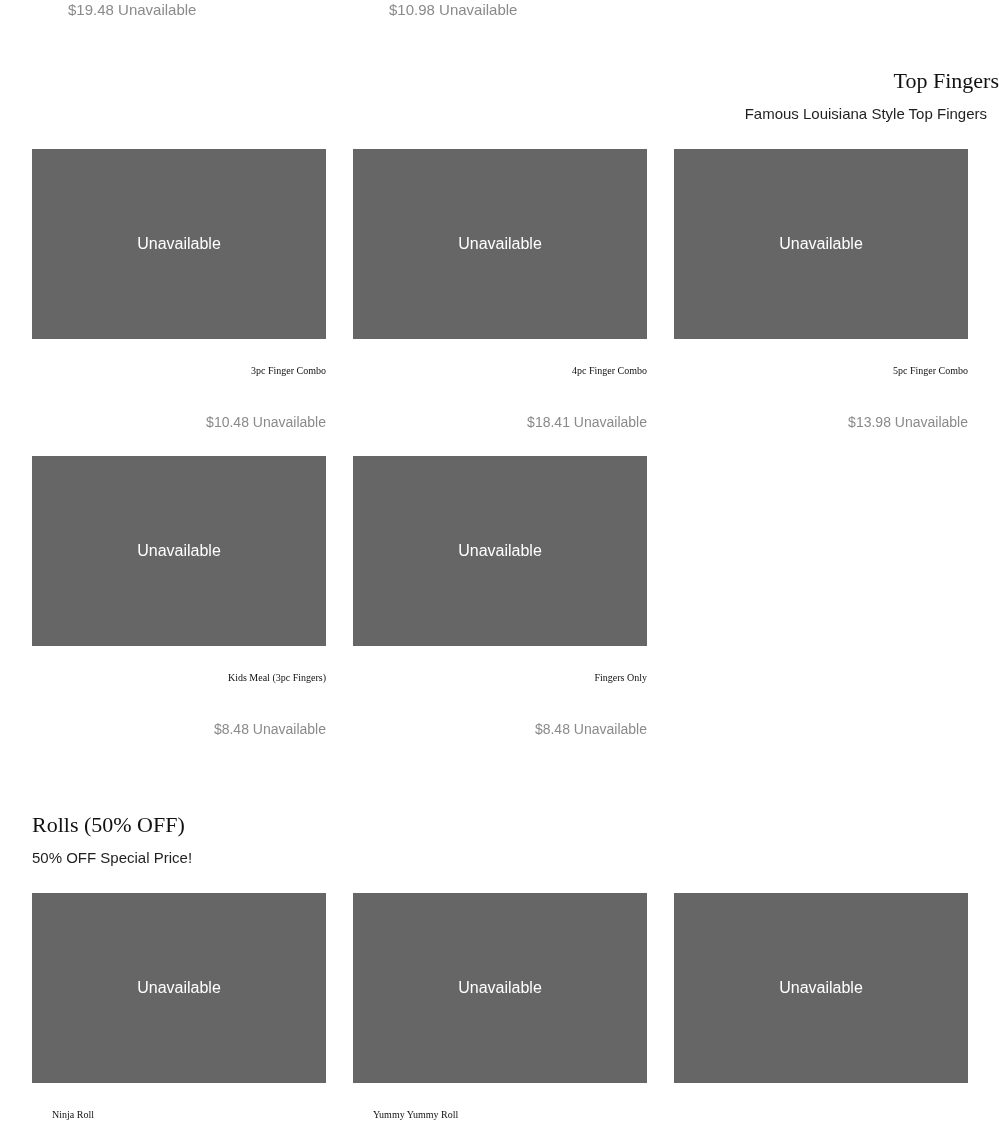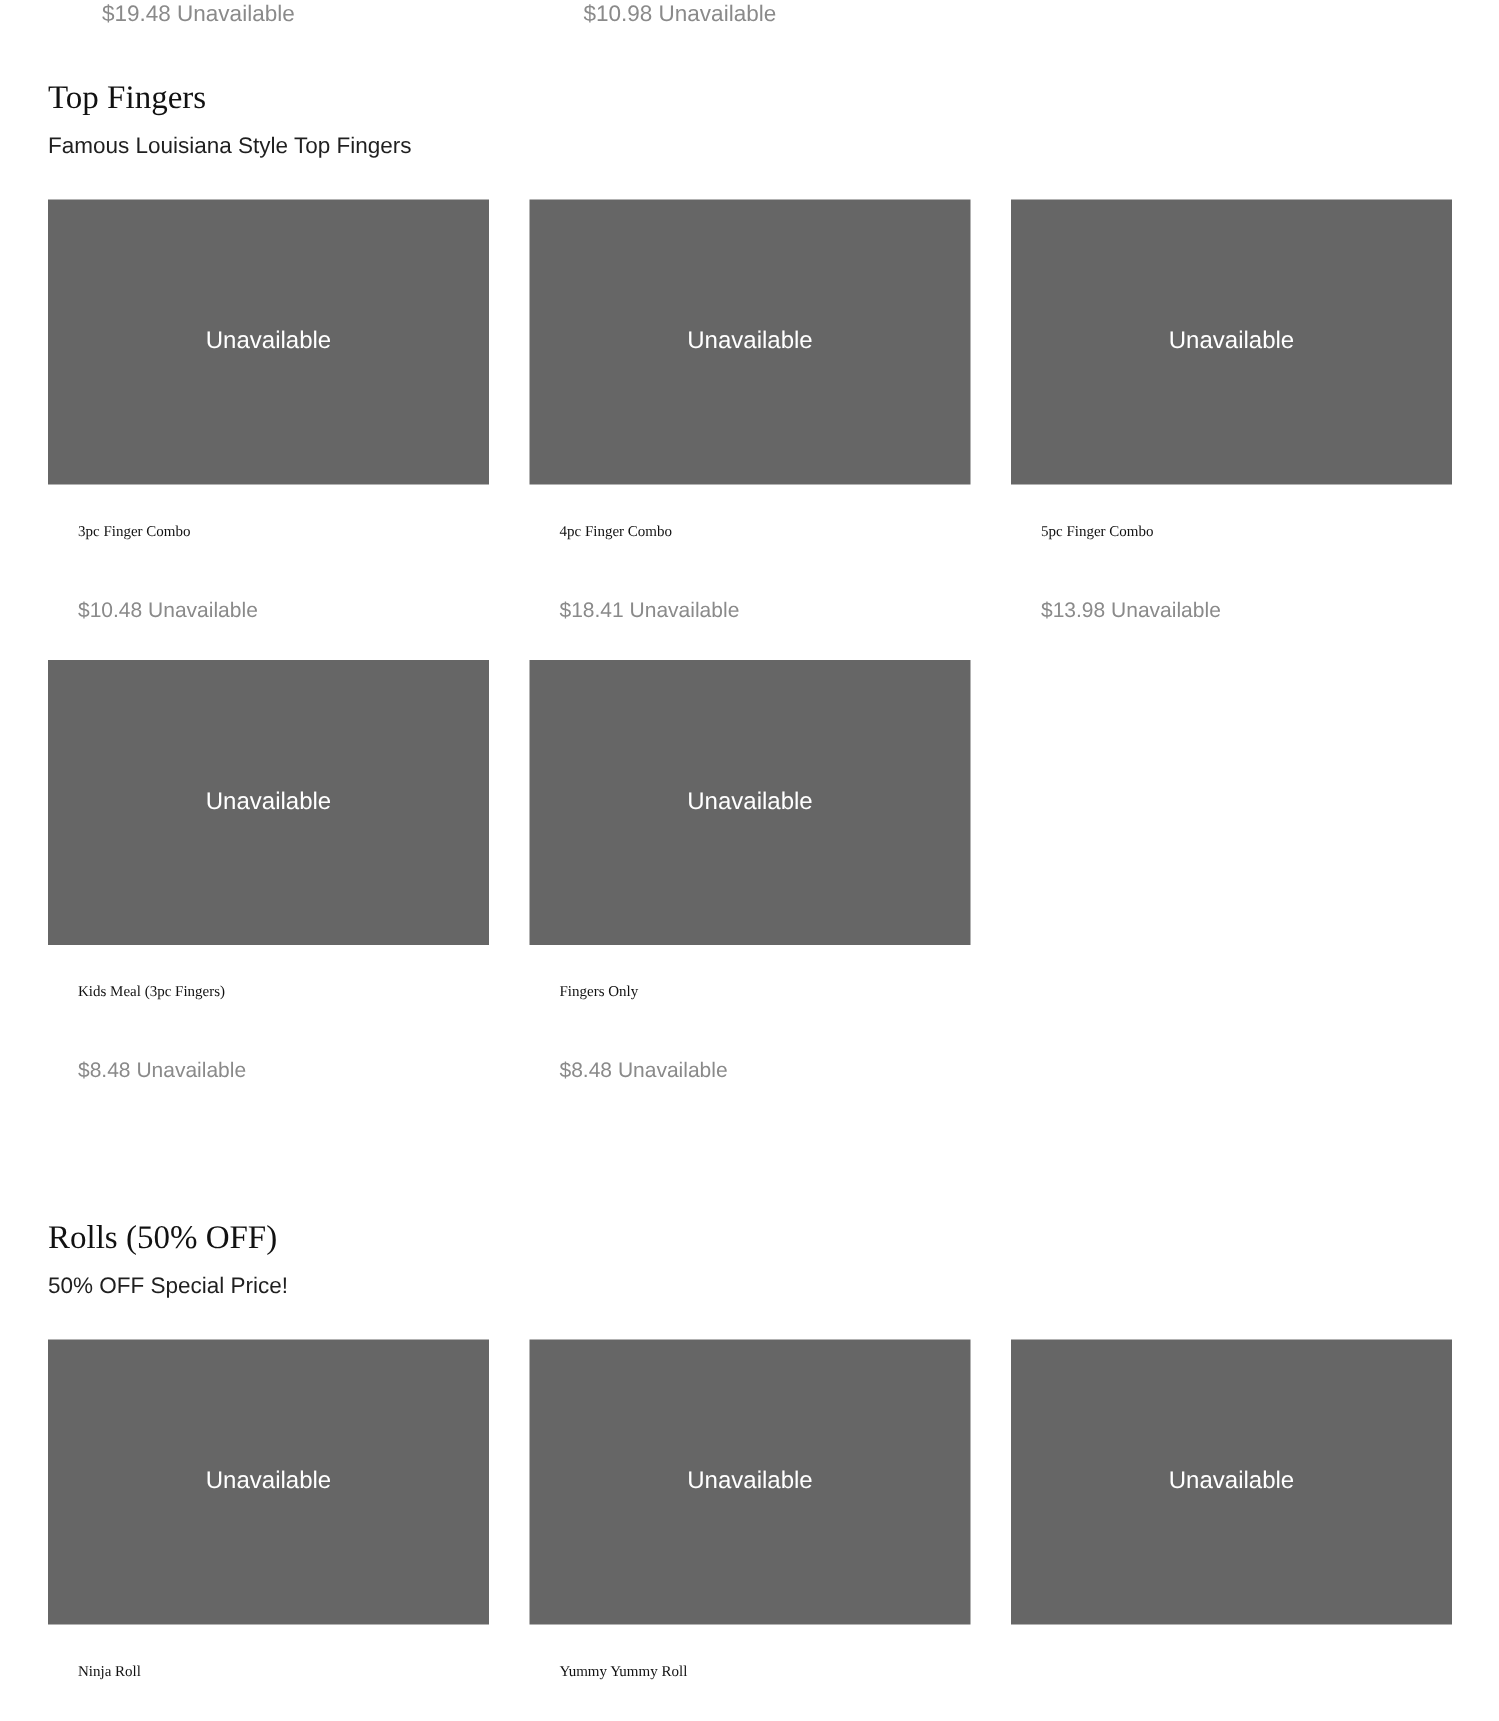--- a/index.html
+++ b/index.html
@@ -60,21 +60,21 @@
     font-weight: 400;
     color: #111111;
     margin: 0;
     white-space: nowrap;
   }
   .section-sub {
     font-family: "Liberation Sans", sans-serif;
     font-size: 15px;
     line-height: 19px;
     color: #1f1f1f;
-    margin: 10px 0 0 0;
+    margin: 10px 12px 0 0;
     white-space: nowrap;
   }
 
   
   .grid {
     position: relative;
     margin-top: 26px;
     padding: 0 32px;
     display: grid;
     grid-template-columns: repeat(3, 294px);
@@ -115,21 +115,21 @@
     font-family: "Liberation Sans", sans-serif;
     font-size: 14px;
     line-height: 19px;
     color: #8a8a8a;
     white-space: nowrap;
   }
   .card-price { color: #8a8a8a; }
   .card-status { color: #8a8a8a; }
 
   
-  #section-top-fingers { top: 52px; }
+  #section-top-fingers { top: 68px; text-align: right; }
   #section-rolls { top: 812px; }
 
   
   .clip-bottom { overflow: hidden; }
 </style>
 </head>
 <body>
 
 <div class="page">
 

